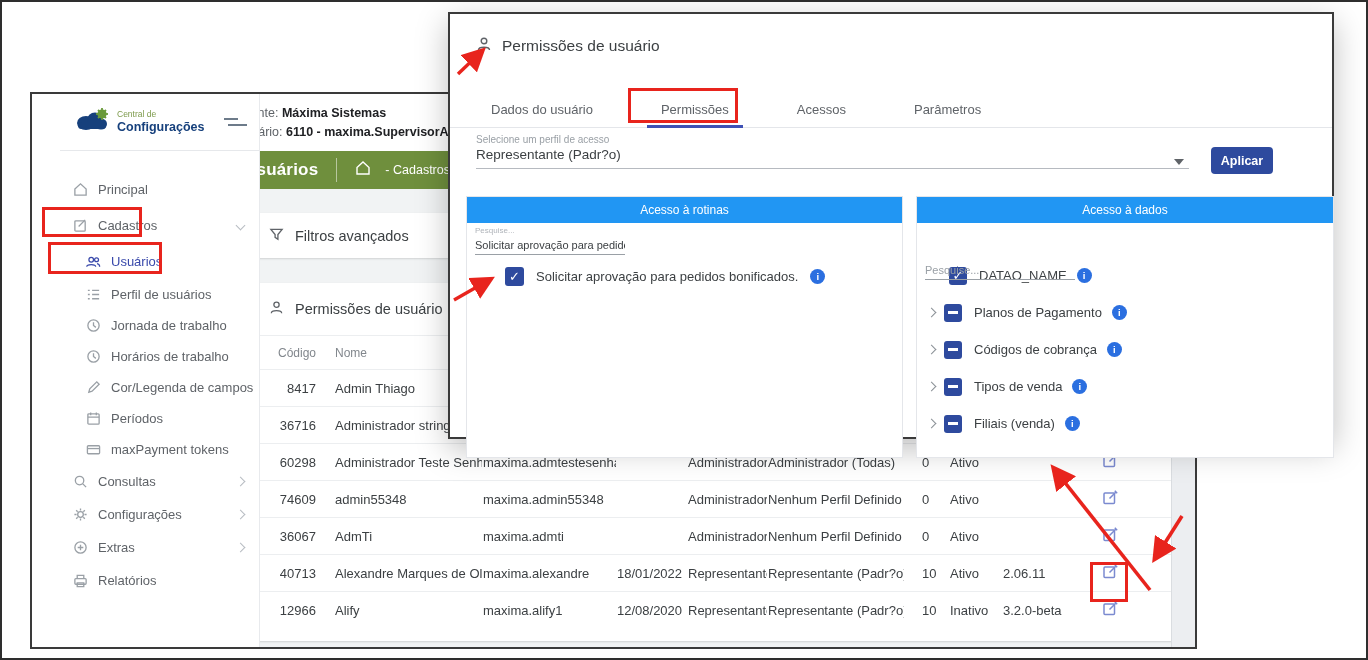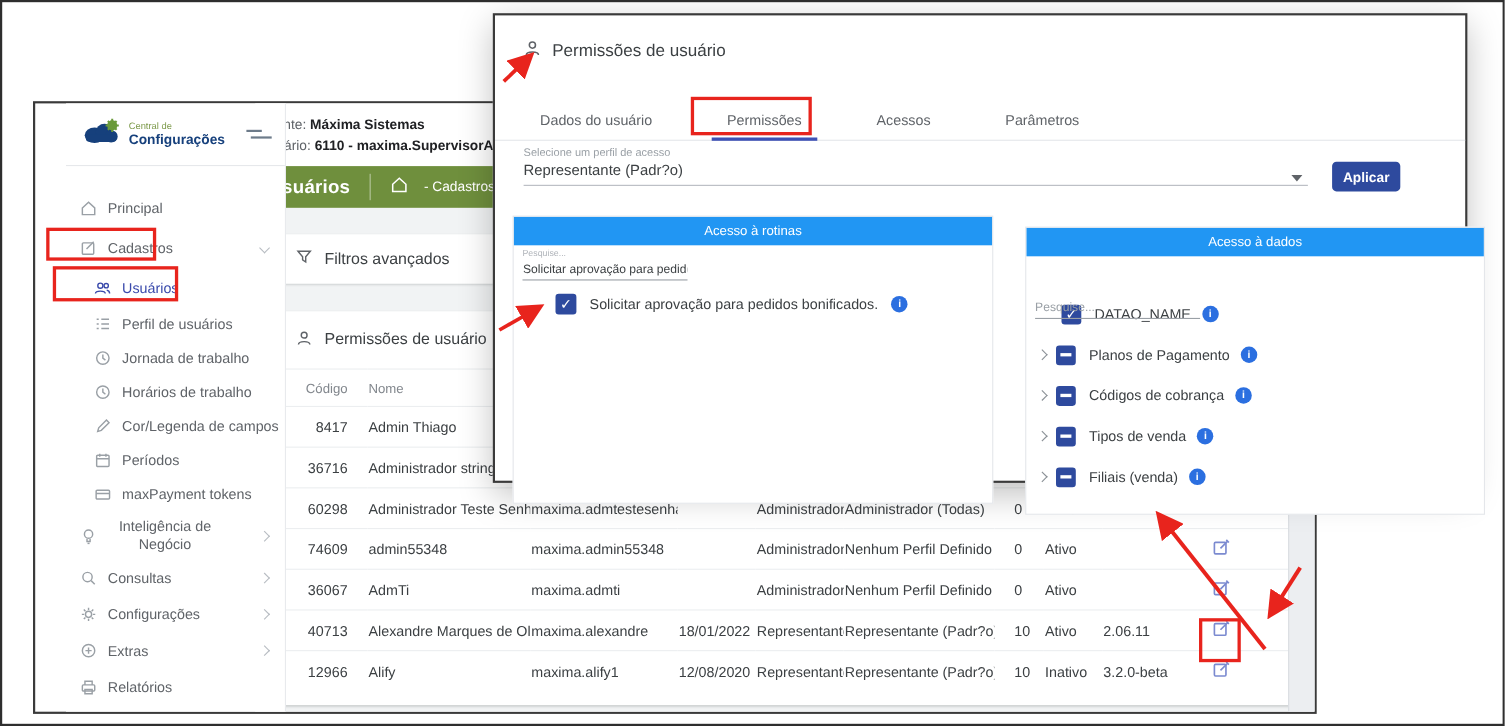--- a/index.html
+++ b/index.html
@@ -58,21 +58,21 @@
   .tab{height:38px;display:flex;align-items:center;font-size:13px;color:#5f6368;padding:0 14px;cursor:pointer;}
   .tab:first-child{padding-left:0;}
   .tab.active{border-bottom:3px solid #3f51b5;padding-top:3px;}
   .m-sel-label{position:absolute;left:26px;top:120px;font-size:10px;color:#9aa0a6;}
   .m-sel-value{position:absolute;left:26px;top:133px;font-size:13.5px;color:#3c4043;}
   .m-sel-line{position:absolute;left:26px;top:154px;width:713px;border-bottom:1px solid #b6bac0;}
   .m-caret{position:absolute;left:724px;top:145px;width:0;height:0;border-left:5px solid transparent;border-right:5px solid transparent;border-top:6px solid #5f6368;}
   .m-apply{position:absolute;left:761px;top:133px;width:62px;height:27px;background:#2e4a9e;color:#fff;font-size:12.5px;font-weight:bold;border:none;border-radius:4px;cursor:pointer;}
   .panel{position:absolute;top:182px;height:262px;border:1px solid #e4e6ea;background:#fff;overflow:hidden;}
   .panel-l{left:16px;width:437px;}
-  .panel-r{left:482px;width:418px;margin-top:10px;}
+  .panel-r{left:466px;width:418px;}
   .p-head{height:26px;background:#2196f3;color:#fff;font-size:12px;display:flex;align-items:center;justify-content:center;}
   .p-body{position:relative;height:215px;}
   .srch{position:absolute;left:8px;top:3px;width:150px;}
   .srch-label{font-size:8px;color:#b0b4ba;display:block;}
   .srch input{width:150px;border:none;border-bottom:1px solid #9aa0a6;font-size:11px;color:#3c4043;padding:2px 0 3px;outline:none;background:transparent;}
   .srch input::placeholder{color:#9aa0a6;}
   .chk-row{position:absolute;left:38px;top:44px;display:flex;align-items:center;gap:12px;font-size:13px;color:#3c4043;}
   .cb{width:19px;height:19px;border-radius:3px;background:#2e4a9e;display:flex;align-items:center;justify-content:center;flex:none;cursor:pointer;}
   .cb.checked::after{content:"✓";color:#fff;font-size:13px;font-weight:bold;}
   .cb.indet::after{content:"";width:10px;height:2.6px;background:#fff;display:block;}
@@ -199,30 +199,20 @@
           <span class="nlabel">Períodos</span>
         </div>
         <div class="nav-item sub">
           <span class="nico">
               <svg width="15" height="15" viewBox="0 0 16 16">
                 <rect x="1.5" y="4" width="13" height="8.5" rx="1"></rect>
                 <path d="M1.5 7h13"></path>
               </svg>
             </span>
           <span class="nlabel">maxPayment tokens</span>
-        </div>
-        <div class="nav-item two">
-          <span class="nico">
-              <svg width="15" height="15" viewBox="0 0 16 16">
-                <circle cx="8" cy="6" r="4"></circle>
-                <path d="M6.5 10.5v2.5h3v-2.5M7 15h2"></path>
-              </svg>
-            </span>
-          <span class="nlabel">Inteligência de Negócio</span>
-          <span class="chev right"></span>
         </div>
         <div class="nav-item grp">
           <span class="nico">
               <svg width="15" height="15" viewBox="0 0 16 16">
                 <circle cx="7" cy="7" r="4.5"></circle>
                 <path d="M10.5 10.5L14 14"></path>
               </svg>
             </span>
           <span class="nlabel">Consultas</span>
           <span class="chev right"></span>

